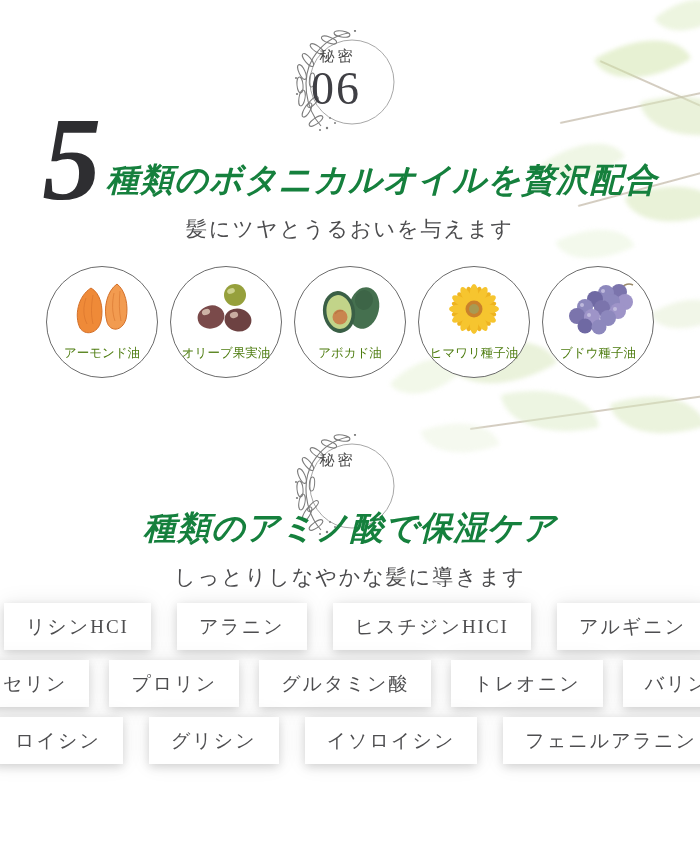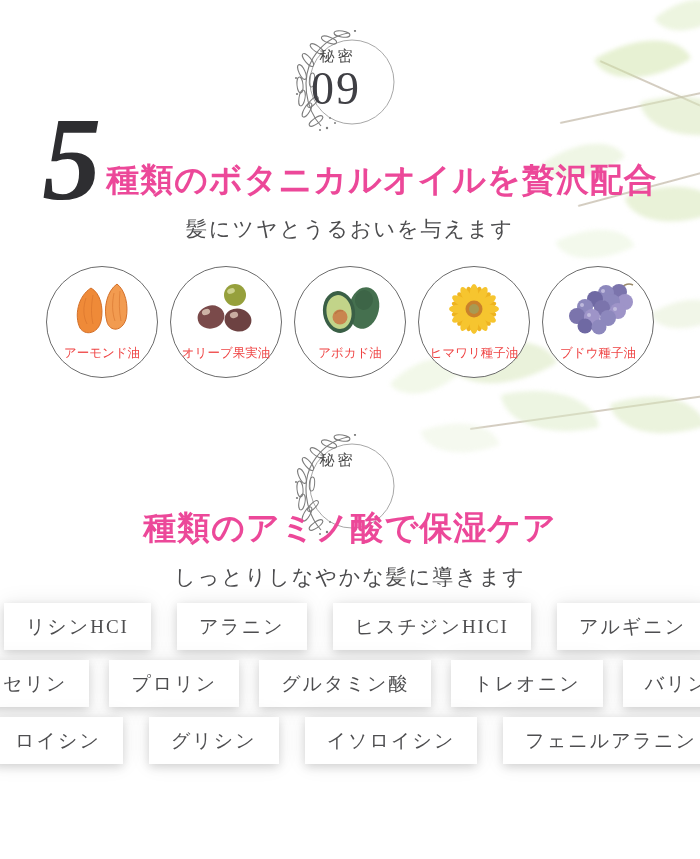--- a/index.html
+++ b/index.html
@@ -34,37 +34,37 @@
   .badge-number { font-size:46px; line-height:1.0; margin-top:0; letter-spacing:2px; color:#3f3f44; }
 
   .heading {
     display:flex; justify-content:center; align-items:flex-end;
     color:#303032; margin-top:-18px; position:relative; z-index:2;
   }
   .heading .num {
     font-size:118px; font-style:italic; font-weight:600;
     line-height:0.78; letter-spacing:-3px; margin-right:8px; color:#2e2e31;
   }
-  .heading .txt { font-size:33px; letter-spacing:1px; margin-bottom:3px; color:#ec4899; }
+  .heading .txt { font-size:33px; letter-spacing:1px; margin-bottom:3px; color:#15803d;font-style:italic; }
   .heading.second { margin-top:-30px; }
 
   .subtitle {
     text-align:center; font-size:21px; color:#4c4c4e;
     letter-spacing:2px; margin-top:9px;
   }
 
   .oils { display:flex; justify-content:center; gap:12px; margin-top:23px; }
   .oil {
     width:112px; height:112px; border:1px solid #6b6b6b; border-radius:50%;
     background:#fff; position:relative; flex:0 0 auto;
   }
   .oil svg { position:absolute; left:50%; top:13px; transform:translateX(-50%); }
   .oil-label {
     position:absolute; bottom:15px; left:0; width:100%; text-align:center;
-    font-family:"Liberation Sans", sans-serif; font-size:12.5px; color:#ef4444;
+    font-family:"Liberation Sans", sans-serif; font-size:12.5px; color:#4d7c0f;
   }
 
   .amino { margin-top:12px; }
   .amino-row { display:flex; justify-content:center; gap:26px; margin-bottom:10px;padding-left:12px; }
   .amino-row.r2 { gap:20px; }
   .amino-box {
     background:#ffffff; height:47px; display:flex; align-items:center;
     padding:0 22px; font-size:19px; letter-spacing:2px; color:#4e4e50;
     box-shadow:0 3px 9px rgba(0,0,0,0.14), 0 0 22px rgba(0,0,0,0.08);
     white-space:nowrap;
@@ -118,21 +118,21 @@
             <circle cx="50" cy="93" r="1"></circle>
           <circle cx="35" cy="100" r="1"></circle>
             <circle cx="12" cy="64" r="1.1"></circle>
           <circle cx="11" cy="48" r="1"></circle>
             <circle cx="70" cy="1" r="1.1"></circle>
           <circle cx="45" cy="88" r="0.9"></circle>
         </g>
       </svg>
       <div class="badge-text">
         <div class="badge-label">秘密</div>
-        <div class="badge-number">09</div>
+        <div class="badge-number">06</div>
       </div>
     </div>
 
     <h2 class="heading">
       <span class="num">5</span>
       <span class="txt">種類のボタニカルオイルを贅沢配合</span>
     </h2>
     <p class="subtitle">髪にツヤとうるおいを与えます</p>
 
     <div class="oils">

